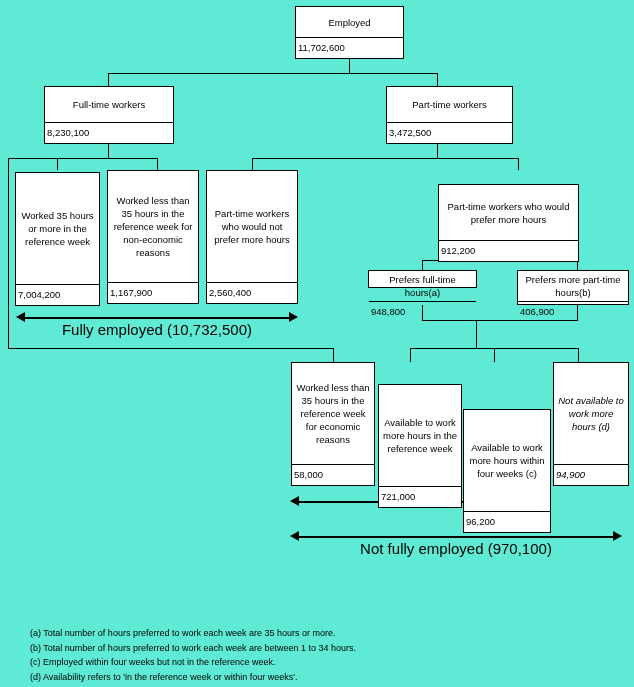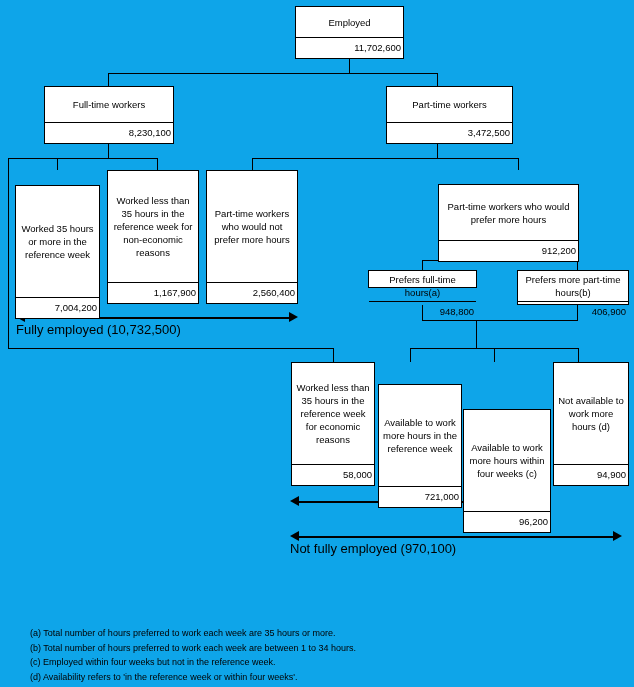--- a/index.html
+++ b/index.html
@@ -9,21 +9,21 @@
     background: #ffffff;
   }
   body {
     font-family: "Liberation Sans", sans-serif;
     color: #000000;
   }
   #canvas {
     position: relative;
     width: 634px;
     height: 687px;
-    background: #0ea5e9;
+    background: #5eead4;
     overflow: hidden;
   }
   
   .node {
     position: absolute;
     box-sizing: border-box;
     border: 1px solid #000000;
     background: #ffffff;
     display: flex;
     flex-direction: column;
@@ -35,21 +35,21 @@
     align-items: center;
     justify-content: center;
     text-align: center;
     font-size: 9.5px;
     line-height: 13px;
     padding: 2px 3px;
   }
   .node .value {
     flex: 0 0 auto;
     border-top: 1px solid #000000;
-    text-align: right;
+    text-align: left;
     font-size: 9.5px;
     line-height: 13px;
     padding: 3px 2px 4px 2px;
   }
   
   .ln {
     position: absolute;
     background: #000000;
     z-index: 1;
   }
@@ -81,21 +81,22 @@
   .arrow .head.left {
     left: 0;
     border-right: 9px solid #000000;
   }
   .arrow .head.right {
     right: 0;
     border-left: 9px solid #000000;
   }
   .arrow-caption {
     position: absolute;
-    font-size: 13px;
+    text-align: center;
+    font-size: 15px;
     line-height: 12px;
     z-index: 3;
   }
   
   #footnotes {
     position: absolute;
     left: 30px;
     top: 626px;
     width: 560px;
     z-index: 3;
@@ -166,21 +167,21 @@
   <div class="node" style="left:44px; top:86px; width:130px; height:58px;">
     <div class="label">Full-time workers</div>
     <div class="value">8,230,100</div>
   </div>
 
   <div class="node" style="left:374px; top:86px; width:127px; height:58px;margin-left:12px;">
     <div class="label">Part-time workers</div>
     <div class="value">3,472,500</div>
   </div>
 
-  <div class="node" style="left:15px; top:185px; width:85px; height:134px;">
+  <div class="node" style="left:15px; top:172px; width:85px; height:134px;">
     <div class="label">Worked 35 hours or more in the reference week</div>
     <div class="value">7,004,200</div>
   </div>
 
   <div class="node" style="left:107px; top:170px; width:92px; height:134px;">
     <div class="label">Worked less than 35 hours in the reference week for non-economic reasons</div>
     <div class="value">1,167,900</div>
   </div>
 
   <div class="node" style="left:206px; top:170px; width:92px; height:134px;">
@@ -211,21 +212,21 @@
   <div class="node" style="left:378px; top:384px; width:84px; height:124px;">
     <div class="label">Available to work more hours in the reference week</div>
     <div class="value">721,000</div>
   </div>
 
   <div class="node" style="left:463px; top:362px; width:88px; height:124px;margin-top:47px;">
     <div class="label">Available to work more hours within four weeks (c)</div>
     <div class="value">96,200</div>
   </div>
 
-  <div class="node" style="left:553px; top:362px; width:76px; height:124px;">
+  <div class="node" style="left:553px; top:362px; width:76px; height:124px;font-style:italic;">
     <div class="label">Not available to work more hours (d)</div>
     <div class="value">94,900</div>
   </div>
 
   <div class="arrow" style="left:16px; top:312px; width:282px;">
     <div class="head left"></div>
     <div class="shaft"></div>
     <div class="head right"></div>
   </div>
   <div class="arrow-caption" style="left:16px; top:324px; width:282px;">Fully employed (10,732,500)</div>

